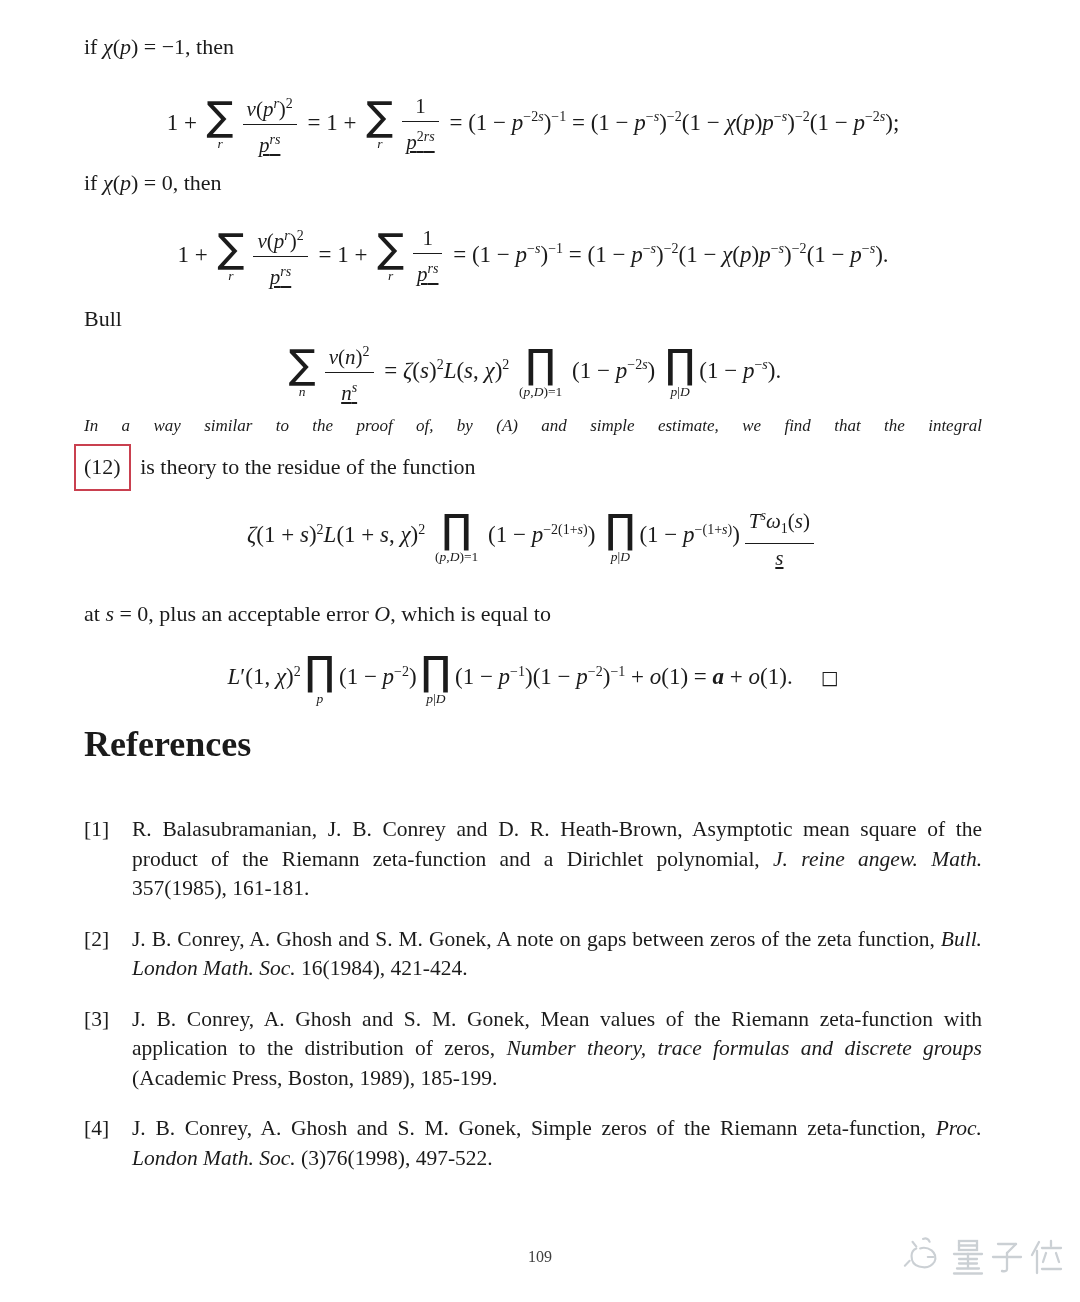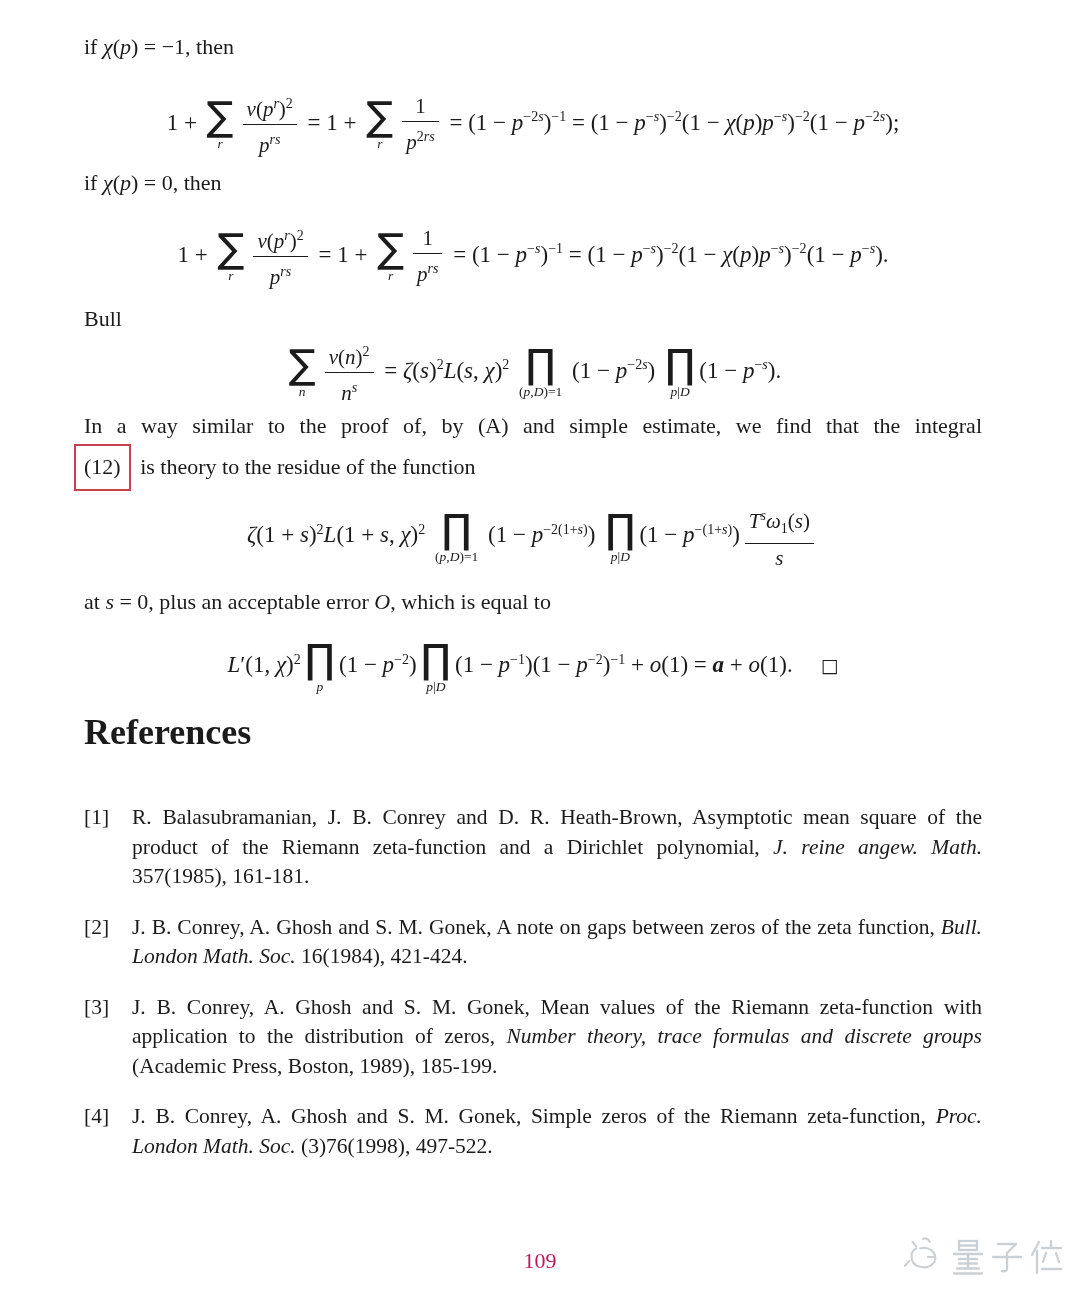--- a/index.html
+++ b/index.html
@@ -18,52 +18,52 @@
   
   .eq {
     display: block; text-align: center; font-size: 23px; line-height: 1.25;
     white-space: nowrap;
   }
   .eq i { font-family: "Liberation Serif", "DejaVu Serif", serif; }
   sup { font-size: 14px; }
   sub { font-size: 14px; }
   .frac { display: inline-block; vertical-align: middle; text-align: center; margin: 0 5px; }
   .frac .fn { display: block; font-size: 21px; line-height: 23px; padding: 0 4px 3px; border-bottom: 1.4px solid #1b1b1b; }
-  .frac .fd { display: block; font-size: 21px; line-height: 23px; padding: 3px 4px 0; }
+  .frac .fd { display: block; font-size: 21px; line-height: 23px; padding: 3px 4px 0; text-decoration: underline; }
   .bigop { display: inline-flex; flex-direction: column; align-items: center; vertical-align: middle; margin: 0 4px; }
   .bigop .op { font-size: 40px; line-height: 38px; font-style: normal; font-family: "DejaVu Sans", "DejaVu Serif", sans-serif; }
   .bigop .lim { font-size: 13.5px; line-height: 15px; margin-top: 1px; }
   .frak { font-style: italic; font-weight: 700; }
   .qed { margin-left: 28px; font-family: "DejaVu Sans", sans-serif; font-size: 19px; }
 
   .eq1 { margin-top: 18px; min-height: 92px; }
   .eq2 { margin-top: 14px; min-height: 92px; }
   .eq3 { margin-top: -2px; min-height: 84px; }
   .eq4 { margin-top: 0px;  min-height: 92px; }
   .eq5 { margin-top: 6px;  min-height: 92px; }
   .eq1, .eq2, .eq3, .eq4, .eq5 { display: flex; flex-direction: column; justify-content: center; }
   .eq > span.row { display: block; }
 
-  .para1 { margin-top: -4px; font-size: 22px; line-height: 32px; text-align: justify; text-align-last: justify; }
+  .para1 { margin-top: -4px; font-size: 17px; line-height: 32px; text-align: justify; text-align-last: justify; font-style: italic; }
   .para2 { font-size: 22px; line-height: 32px; margin-top: 2px; }
   .refbox {
     display: inline-block; border: 2.4px solid #c9404f; padding: 5px 8px 6px;
     margin-left: -10px; margin-right: 4px;
   }
-  .ats { margin-top: 6px; font-size: 22px; line-height: 26px; }
+  .ats { margin-top: 18px; font-size: 22px; line-height: 26px; }
 
   .refs-heading { font-size: 36px; font-weight: 700; line-height: 38px; font-family: Liberation Serif, serif; }
   .ref-list { margin-top: 52px; }
   .ref-item { display: flex; font-size: 21.5px; line-height: 29.5px; margin-bottom: 21px; }
   .ref-label { width: 48px; flex: 0 0 48px; }
   .ref-text { flex: 1; text-align: justify; }
 
   .pageno {
     position: absolute; left: 0; right: 0; top: 1248px; text-align: center;
-    font-size: 22px; color: #be185d;
+    font-size: 16px; color: #404040;
   }
   .watermark {
     position: absolute; right: 16px; top: 1236px; display: flex; align-items: center;
     gap: 6px; color: #c6cbd0; opacity: 0.9;
   }
   .watermark svg { display: block; }
   .wm-chars { display: flex; gap: 3px; }
 </style>
 </head>
 <body>

